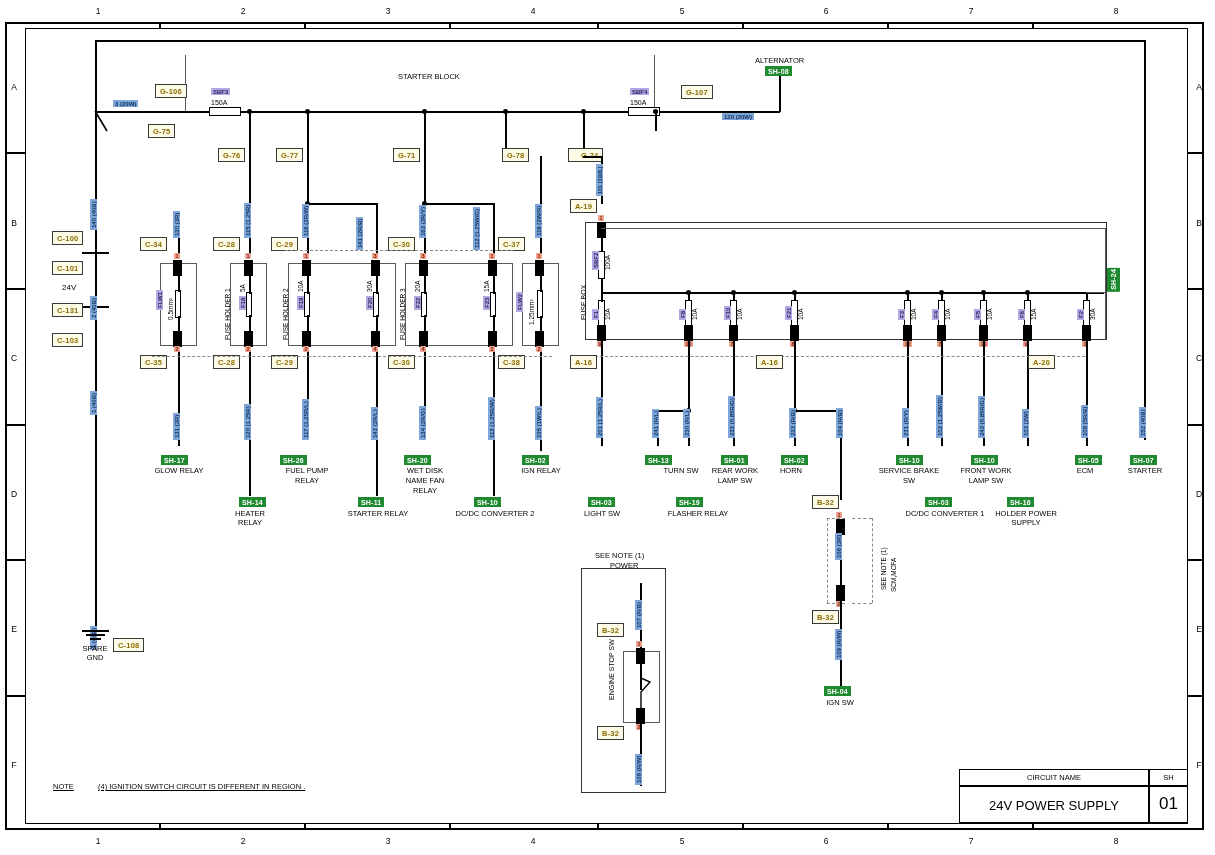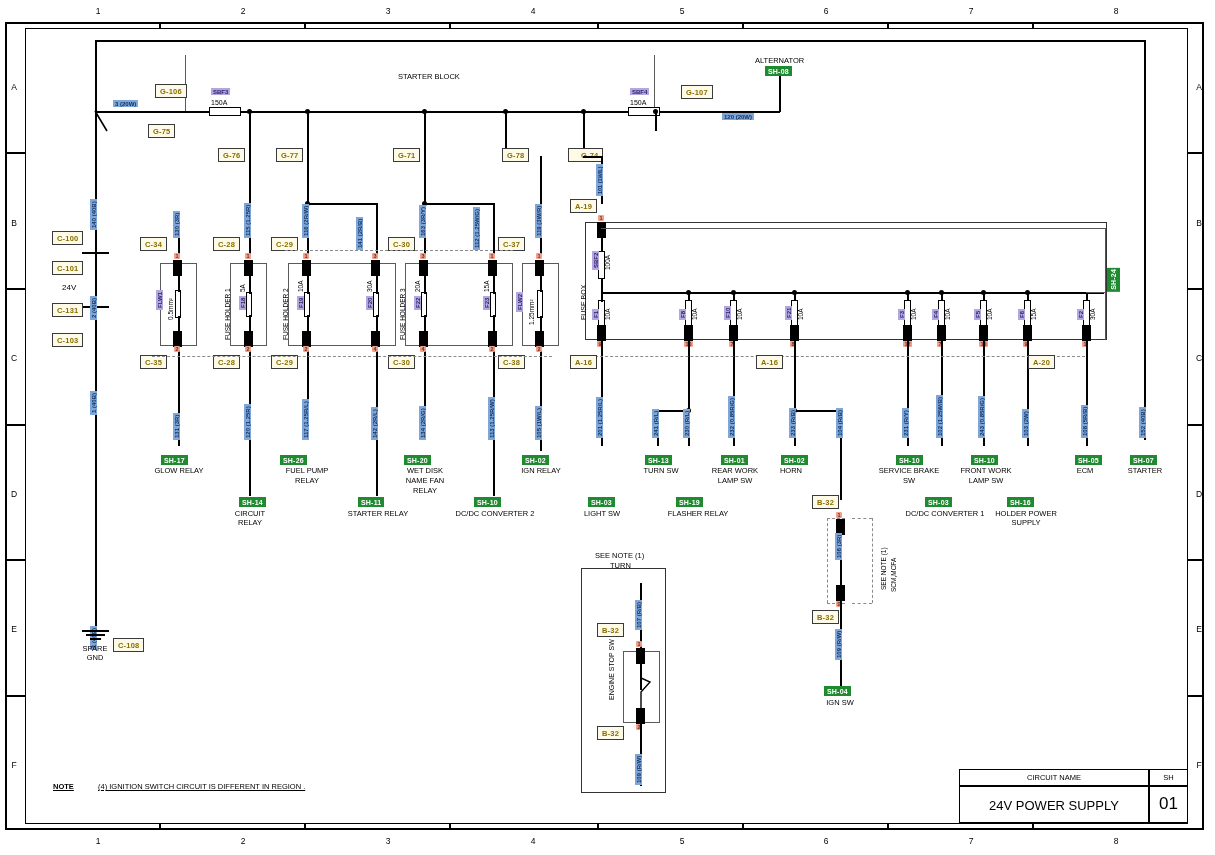--- a/index.html
+++ b/index.html
@@ -27,21 +27,21 @@
   .dev{position:absolute;background:#1f8a2f;color:#fff;font-size:7px;font-weight:bold;
        padding:1.5px 3px;white-space:nowrap;letter-spacing:.2px;}
   .devname{position:absolute;font-size:7.5px;color:#000;text-align:center;white-space:nowrap;line-height:9.5px;}
   .wirenum{position:absolute;background:#7ea6d9;color:#12305c;font-size:6px;font-weight:bold;
            padding:0.5px 2px;white-space:nowrap;}
   .fuseid{position:absolute;background:#b2a7e0;color:#2b1d5e;font-size:6px;font-weight:bold;
           padding:0.5px 2px;white-space:nowrap;}
   .pin{position:absolute;background:#f0a08c;color:#7a2a12;font-size:5.5px;font-weight:bold;
        padding:0px 1.5px;white-space:nowrap;border-radius:1px;}
   .txt{position:absolute;font-size:7.5px;color:#000;white-space:nowrap;}
-  .txt.bold{font-weight:bold;}
+  .txt.bold{font-weight:normal;}
   .rot{transform-origin:0 0;transform:rotate(-90deg);}
 
   
   .boxline{position:absolute;border:1.3px solid #5a5a5a;box-sizing:border-box;background:transparent;}
   .boxline.dark{border-color:#333;}
   .sbf{position:absolute;border:1.2px solid #000;background:#fff;box-sizing:border-box;}
   .fusebody{position:absolute;border:1.2px solid #000;background:#fff;box-sizing:border-box;}
   .term{position:absolute;background:#000;}
 
   
@@ -227,21 +227,21 @@
   <div class="fuseid rot" style="left:239px;top:310px;">F18</div>
   <div class="txt rot" style="left:239px;top:292px;font-size:6.5px;">5A</div>
   <div class="pin" style="left:245px;top:253px;">1</div>
   <div class="pin" style="left:245px;top:346px;">2</div>
   <div class="conn" style="left:213px;top:237px;">C-28</div>
   <div class="conn" style="left:213px;top:355px;">C-28</div>
   <div class="wirenum rot" style="left:244px;top:238px;">115 (1.25R)</div>
   <div class="wirenum rot" style="left:244px;top:440px;">120 (1.25R)</div>
 
   <div class="dev" style="left:239px;top:497px;">SH-14</div>
-  <div class="devname" style="left:222px;top:509px;width:56px;">CIRCUIT</div>
+  <div class="devname" style="left:222px;top:509px;width:56px;">HEATER</div>
   <div class="devname" style="left:222px;top:518px;width:56px;">RELAY</div>
 
   <div class="wv" style="left:307px;top:156px;height:102px;"></div>
   <div class="wh" style="left:307px;top:203px;width:70px;"></div>
   <div class="wv" style="left:376px;top:203px;height:55px;"></div>
   <div class="dot" style="left:304.5px;top:200.5px;"></div>
 
   <div class="boxline" style="left:288px;top:263px;width:108px;height:83px;"></div>
   <div class="txt rot" style="left:282px;top:340px;font-size:6.5px;">FUSE HOLDER 2</div>
 
@@ -469,21 +469,21 @@
   <div class="wirenum rot" style="left:596px;top:438px;">201 (1.25R/L)</div>
   <div class="dev" style="left:588px;top:497px;">SH-03</div>
   <div class="devname" style="left:578px;top:509px;width:48px;">LIGHT SW</div>
 
   <div class="wh" style="left:657px;top:410px;width:32px;"></div>
   <div class="wv" style="left:657px;top:410px;height:36px;"></div>
   <div class="dot" style="left:685.5px;top:407.5px;"></div>
   <div class="wirenum rot" style="left:652px;top:438px;">241 (R/L)</div>
   <div class="wirenum rot" style="left:683px;top:438px;">230 (R/L)</div>
   <div class="dev" style="left:645px;top:455px;">SH-13</div>
-  <div class="devname" style="left:637px;top:466px;width:48px;">TURN SW</div>
+  <div class="devname" style="left:657px;top:466px;width:48px;">TURN SW</div>
 
   <div class="dev" style="left:676px;top:497px;">SH-19</div>
   <div class="devname" style="left:655px;top:509px;width:86px;">FLASHER RELAY</div>
 
   <div class="wirenum rot" style="left:728px;top:438px;">232 (0.85R/G)</div>
   <div class="dev" style="left:721px;top:455px;">SH-01</div>
   <div class="devname" style="left:697px;top:466px;width:76px;">REAR WORK</div>
   <div class="devname" style="left:697px;top:476px;width:76px;">LAMP SW</div>
 
   <div class="wh" style="left:794px;top:410px;width:46px;"></div>
@@ -538,21 +538,21 @@
   <div class="dash-h" style="left:852px;top:518px;width:20px;"></div>
   <div class="dash-h" style="left:827px;top:603px;width:18px;"></div>
   <div class="dash-h" style="left:852px;top:603px;width:20px;"></div>
   <div class="txt rot" style="left:880px;top:590px;font-size:6.5px;">SEE NOTE (1)</div>
   <div class="txt rot" style="left:890px;top:592px;font-size:6.5px;">SCM,MCFA</div>
 
   <div class="dev" style="left:824px;top:686px;">SH-04</div>
   <div class="devname" style="left:816px;top:698px;width:48px;">IGN SW</div>
 
   <div class="txt" style="left:595px;top:551px;">SEE NOTE (1)</div>
-  <div class="txt" style="left:610px;top:561px;">TURN</div>
+  <div class="txt" style="left:610px;top:561px;">POWER</div>
   <div class="boxline dark" style="left:581px;top:568px;width:85px;height:225px;"></div>
 
   <div class="wv" style="left:640px;top:583px;height:107px;"></div>
   <div class="wirenum rot" style="left:635px;top:630px;">107 (R/B)</div>
   <div class="conn" style="left:597px;top:623px;">B-32</div>
 
   <div class="boxline" style="left:623px;top:651px;width:37px;height:72px;"></div>
   <div class="term" style="left:636px;top:648px;width:9px;height:16px;"></div>
   <div class="pin" style="left:636px;top:641px;">1</div>
   <div class="term" style="left:636px;top:708px;width:9px;height:16px;"></div>

